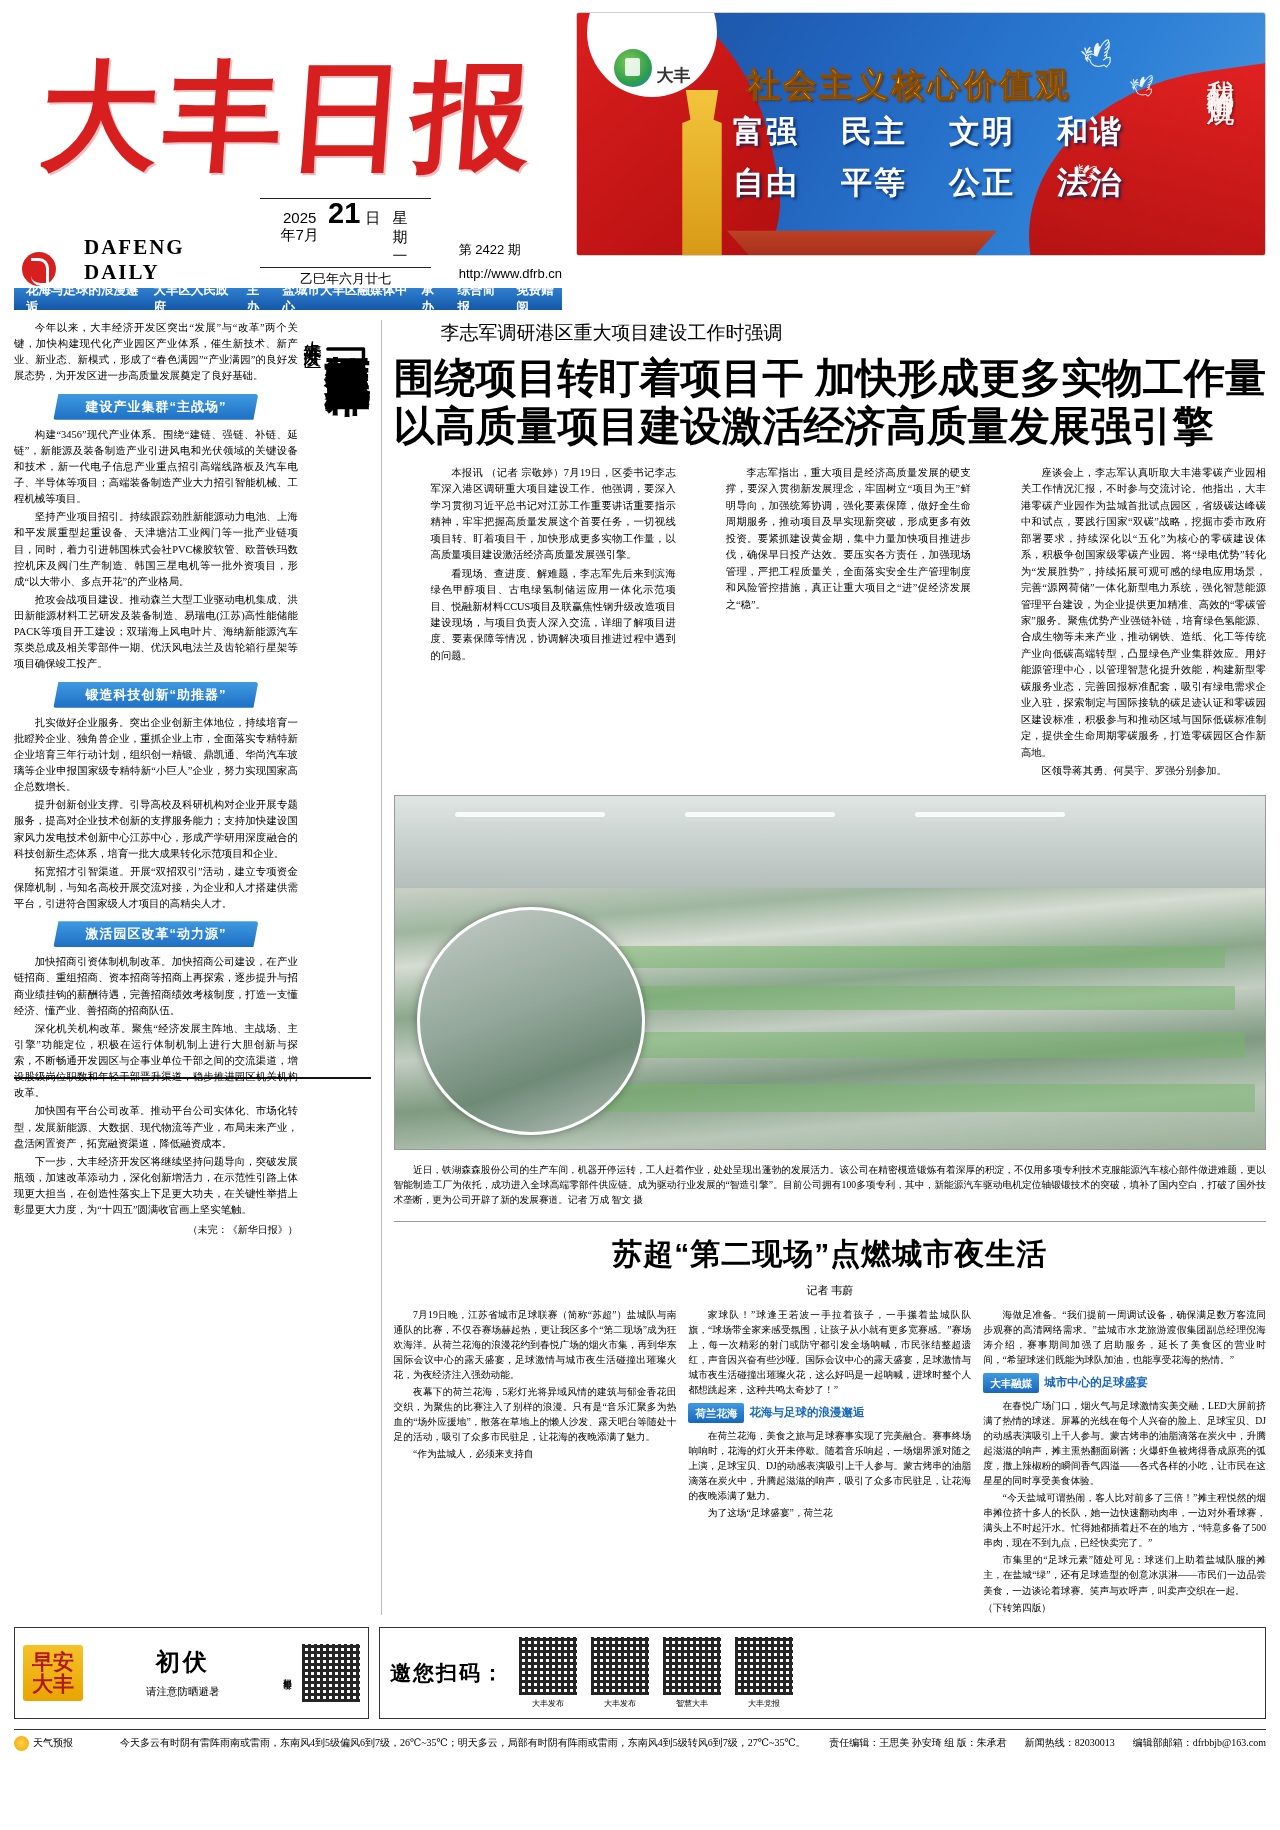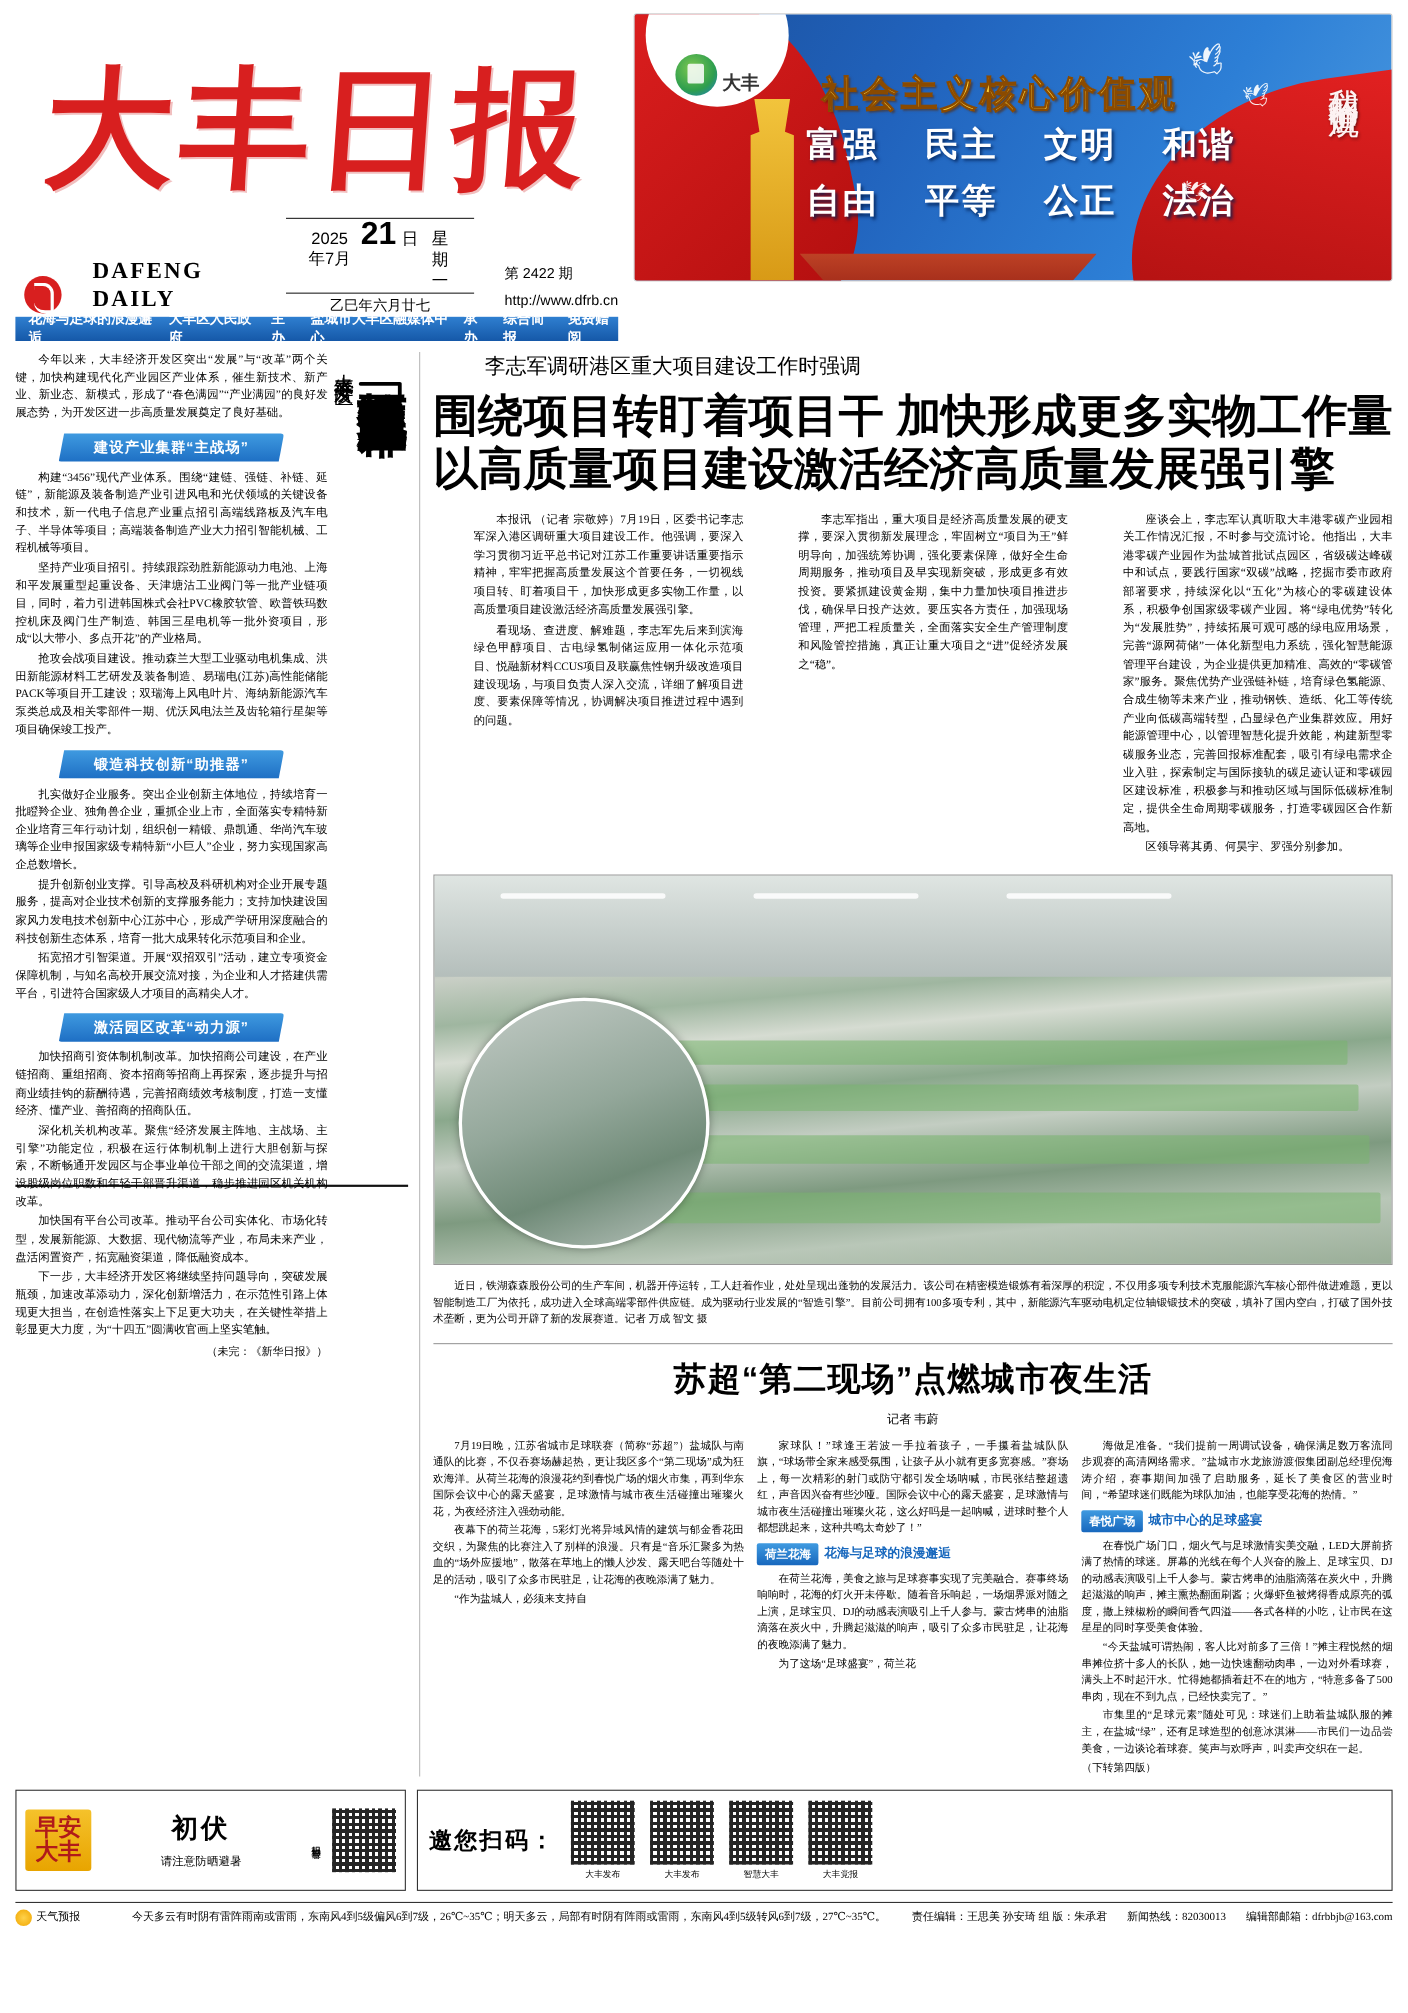--- a/index.html
+++ b/index.html
@@ -424,21 +424,21 @@
             <div class="sub-tag">
               <span class="sub-tag-box">荷兰花海</span>
               <span class="sub-tag-txt">花海与足球的浪漫邂逅</span>
             </div>
             <p>在荷兰花海，美食之旅与足球赛事实现了完美融合。赛事终场响响时，花海的灯火开未停歇。随着音乐响起，一场烟界派对随之上演，足球宝贝、DJ的动感表演吸引上千人参与。蒙古烤串的油脂滴落在炭火中，升腾起滋滋的响声，吸引了众多市民驻足，让花海的夜晚添满了魅力。</p>
             <p>为了这场“足球盛宴”，荷兰花</p>
           </div>
           <div class="nc">
             <p>海做足准备。“我们提前一周调试设备，确保满足数万客流同步观赛的高清网络需求。”盐城市水龙旅游渡假集团副总经理倪海涛介绍，赛事期间加强了启助服务，延长了美食区的营业时间，“希望球迷们既能为球队加油，也能享受花海的热情。”</p>
             <div class="sub-tag">
-              <span class="sub-tag-box">春悦广场</span>
+              <span class="sub-tag-box">大丰融媒</span>
               <span class="sub-tag-txt">城市中心的足球盛宴</span>
             </div>
             <p>在春悦广场门口，烟火气与足球激情实美交融，LED大屏前挤满了热情的球迷。屏幕的光线在每个人兴奋的脸上、足球宝贝、DJ的动感表演吸引上千人参与。蒙古烤串的油脂滴落在炭火中，升腾起滋滋的响声，摊主熏热翻面刷酱；火爆虾鱼被烤得香成原亮的弧度，撒上辣椒粉的瞬间香气四溢——各式各样的小吃，让市民在这星星的同时享受美食体验。</p>
             <p>“今天盐城可谓热闹，客人比对前多了三倍！”摊主程悦然的烟串摊位挤十多人的长队，她一边快速翻动肉串，一边对外看球赛，满头上不时起汗水。忙得她都插着赶不在的地方，“特意多备了500串肉，现在不到九点，已经快卖完了。”</p>
             <p>市集里的“足球元素”随处可见：球迷们上助着盐城队服的摊主，在盐城“绿”，还有足球造型的创意冰淇淋——市民们一边品尝美食，一边谈论着球赛。笑声与欢呼声，叫卖声交织在一起。</p>
             <div class="cont-note">（下转第四版）</div>
           </div>
         </div>
       </div>
     </div>

